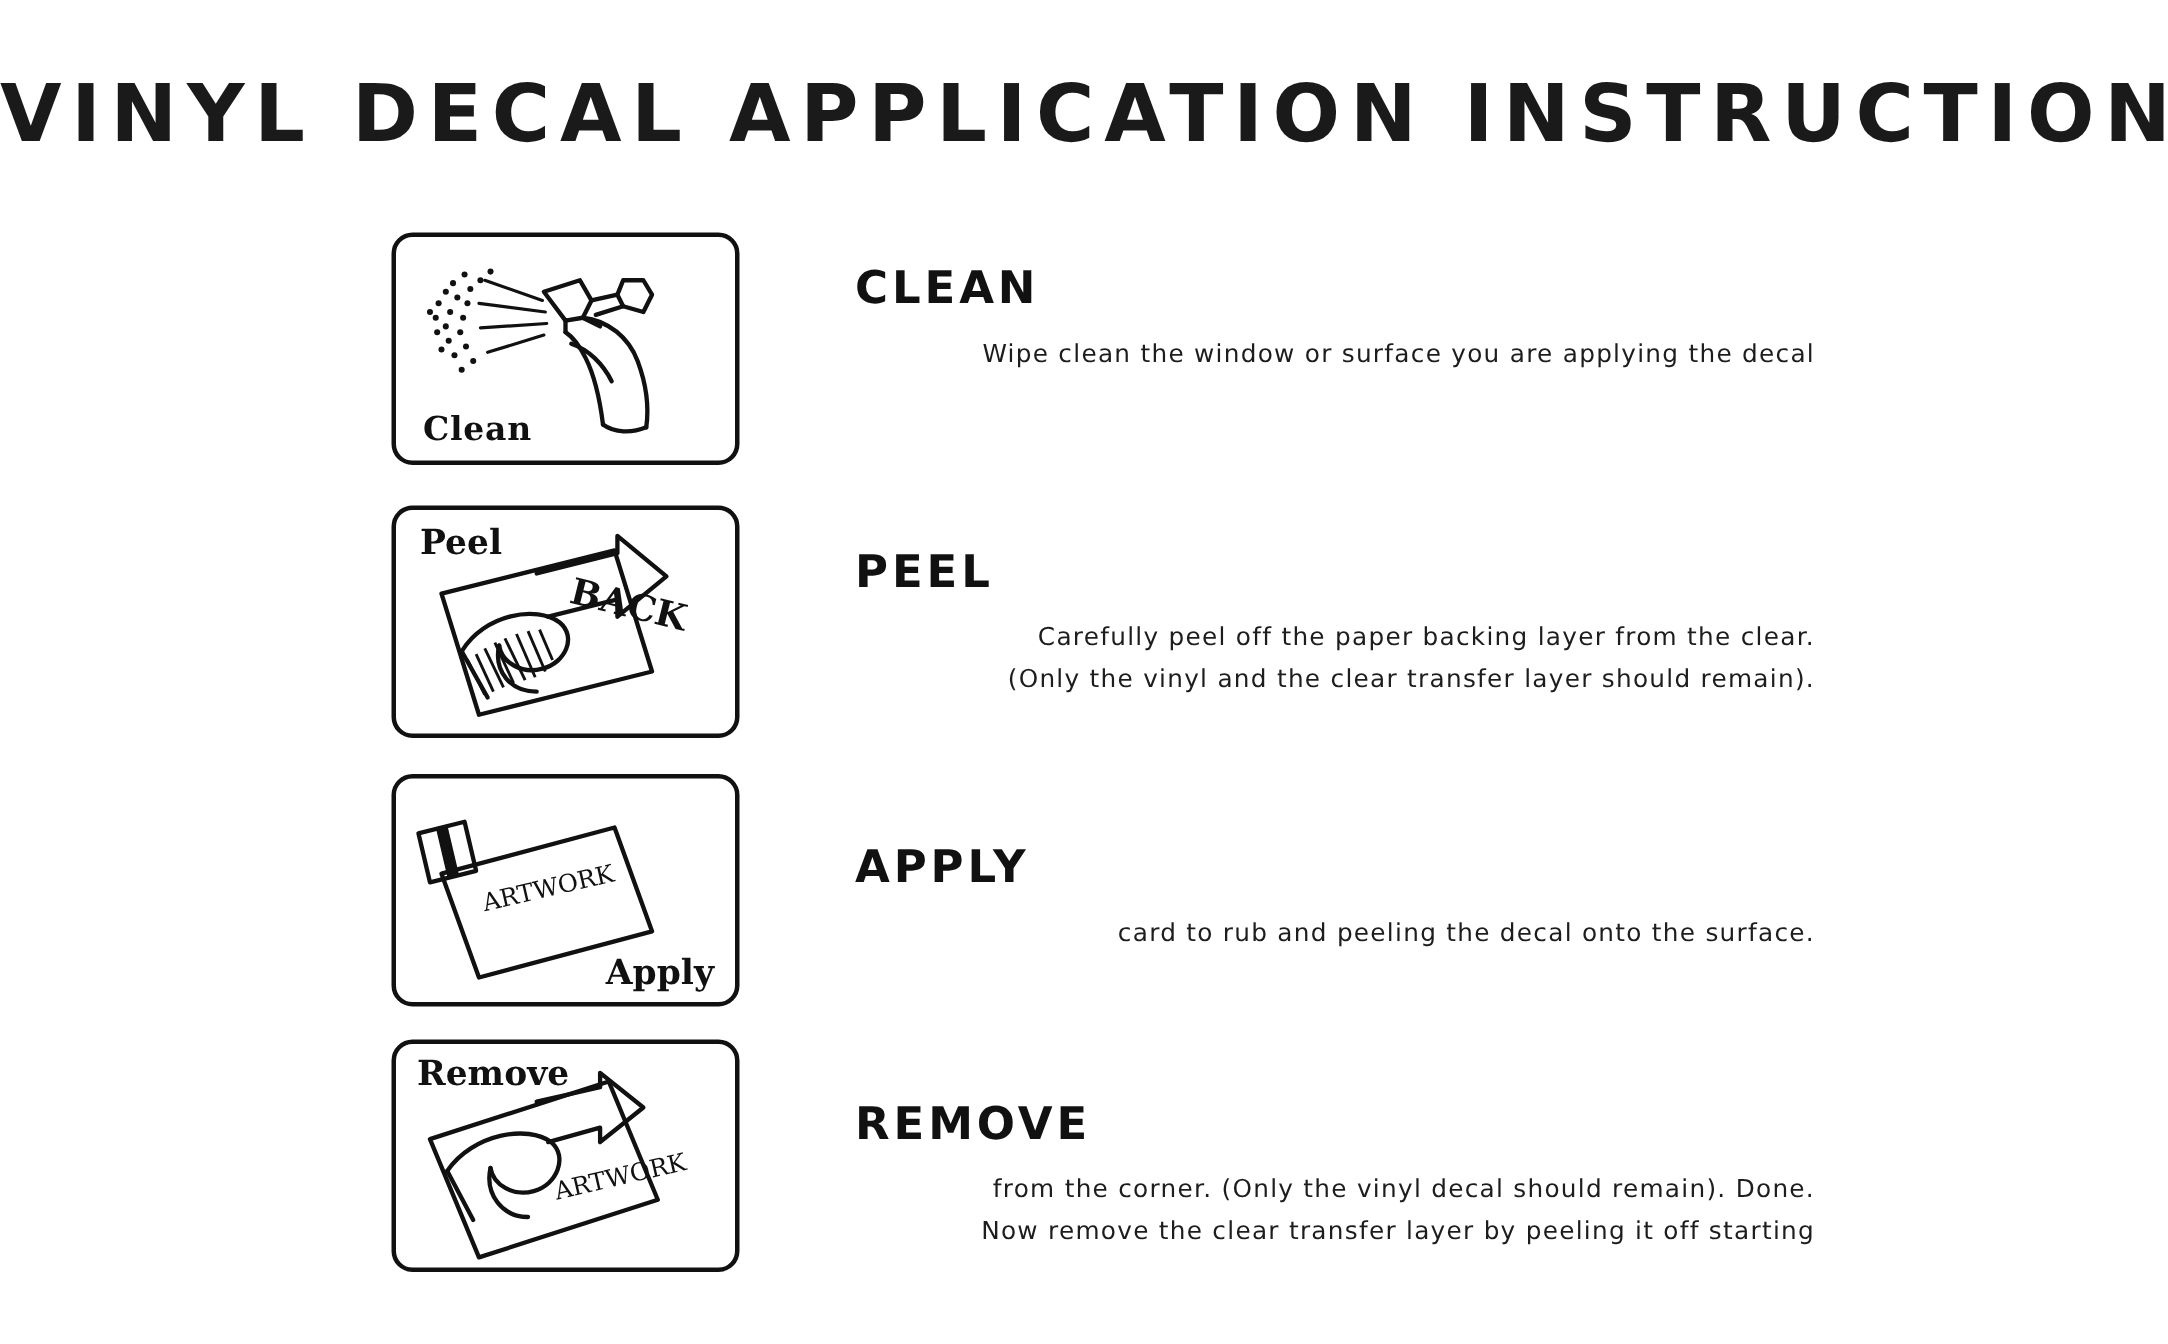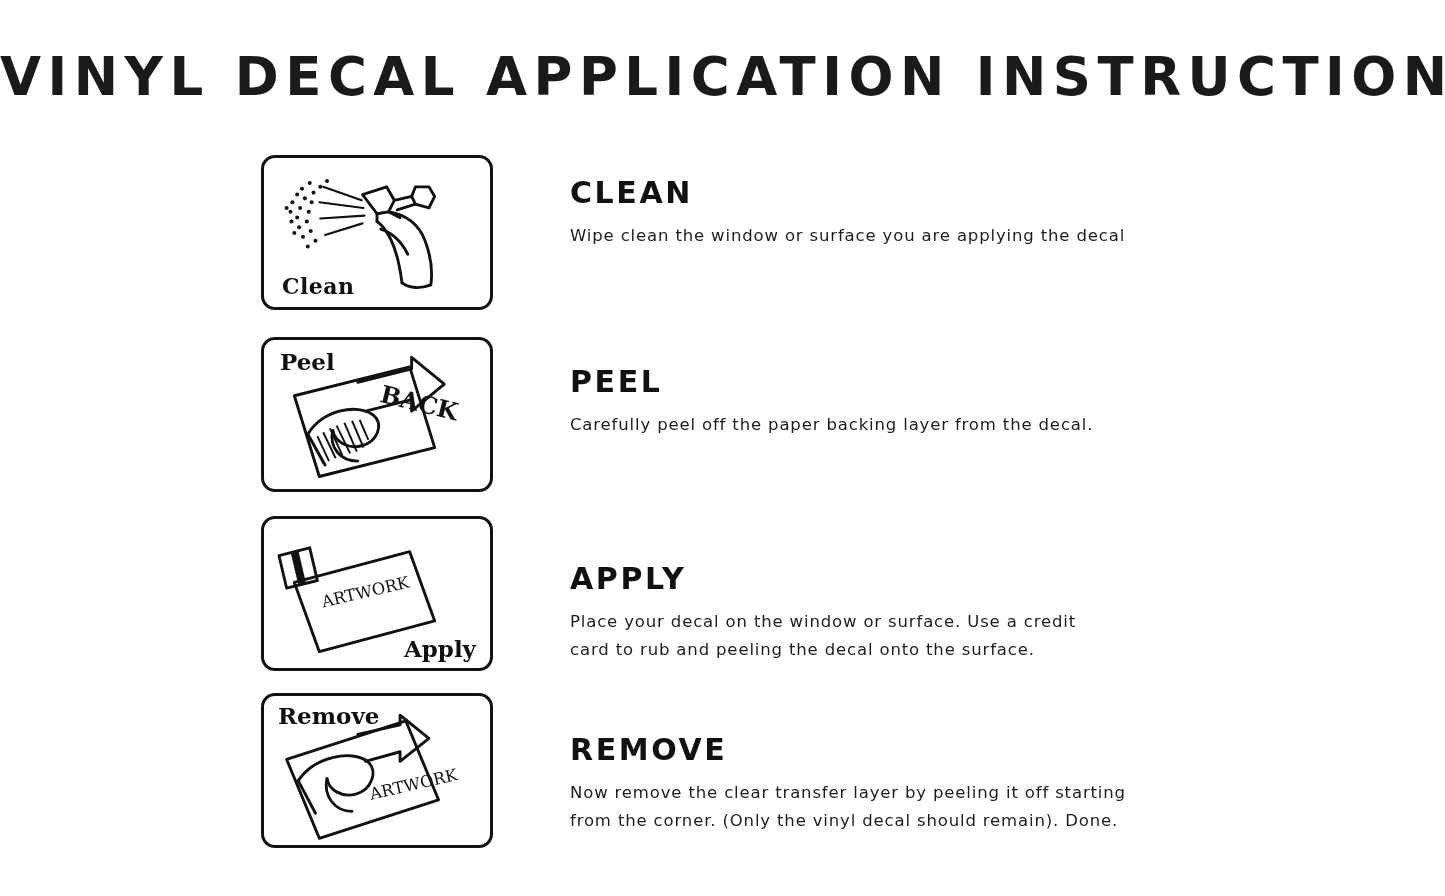--- a/index.html
+++ b/index.html
@@ -73,21 +73,21 @@
   }
   .step-body {
     font-family: "DejaVu Sans", sans-serif;
     font-size: 16.5px;
     letter-spacing: 0.85px;
     line-height: 1.72;
     color: #1d1d1d;
     margin: 0;
     max-width: 640px;
   }
-  .step-body span { display: block; }
+  .step-body span { display: block; text-align: right; }
   
   .step.s1 .step-text { padding-top: 23px; }
   .step.s2 .step-text { padding-top: 30px; }
   .step.s3 .step-text { padding-top: 48px; }
   .step.s4 .step-text { padding-top: 42px; }
   .step.s2 { margin-bottom: 24px; }
   .step.s3 { margin-bottom: 22px; }
 </style>
 </head>
 <body>
@@ -180,21 +180,22 @@
           <g fill="none" stroke="#111" stroke-width="3" stroke-linejoin="round" stroke-linecap="round">
             <path d="M96 44 L152 30 L152 18 L186 46 L152 74 L152 62 L104 74"></path>
           </g>
           <text x="118" y="64" font-family="DejaVu Serif, serif" font-weight="700" font-size="25" fill="#111" transform="rotate(14 118 64)">BACK</text>
         </svg>
         <div style="position:absolute; left:16px; top:8px; font-family:'DejaVu Serif', serif; font-weight:700; font-size:23px; color:#111;">Peel</div>
       </div>
       <div class="step-text">
         <h2 class="step-heading">PEEL</h2>
         <p class="step-body">
-          <span>Carefully peel off the paper backing layer from the decal.</span>
+          <span>Carefully peel off the paper backing layer from the clear.</span>
+          <span>(Only the vinyl and the clear transfer layer should remain).</span>
         </p>
       </div>
     </div>
 
     <div class="step s3">
       <div class="illus">
         <svg viewBox="0 0 232 155" xmlns="http://www.w3.org/2000/svg">
           <g fill="none" stroke="#111" stroke-width="3" stroke-linejoin="round" stroke-linecap="round">
 
             <path d="M30 66 L150 34 L176 106 L56 138 Z"></path>
@@ -204,21 +205,20 @@
           <g fill="#111">
             <path d="M26 34 L34 32 L42 66 L34 68 Z"></path>
           </g>
           <text x="60" y="92" font-family="DejaVu Serif, serif" font-size="17" fill="#111" transform="rotate(-13 60 92)">ARTWORK</text>
         </svg>
         <div style="position:absolute; right:14px; bottom:6px; font-family:'DejaVu Serif', serif; font-weight:700; font-size:23px; color:#111;">Apply</div>
       </div>
       <div class="step-text">
         <h2 class="step-heading">APPLY</h2>
         <p class="step-body">
-          <span>Place your decal on the window or surface. Use a credit</span>
           <span>card to rub and peeling the decal onto the surface.</span>
         </p>
       </div>
     </div>
 
     <div class="step s4">
       <div class="illus">
         <svg viewBox="0 0 232 155" xmlns="http://www.w3.org/2000/svg">
           <g fill="none" stroke="#111" stroke-width="3" stroke-linejoin="round" stroke-linecap="round">
 
@@ -230,20 +230,20 @@
 
             <path d="M96 40 L140 30 L140 20 L170 44 L140 68 L140 58 L104 68"></path>
           </g>
           <text x="110" y="108" font-family="DejaVu Serif, serif" font-size="17" fill="#111" transform="rotate(-13 110 108)">ARTWORK</text>
         </svg>
         <div style="position:absolute; left:14px; top:6px; font-family:'DejaVu Serif', serif; font-weight:700; font-size:23px; color:#111;">Remove</div>
       </div>
       <div class="step-text">
         <h2 class="step-heading">REMOVE</h2>
         <p class="step-body">
+          <span>from the corner. (Only the vinyl decal should remain). Done.</span>
           <span>Now remove the clear transfer layer by peeling it off starting</span>
-          <span>from the corner. (Only the vinyl decal should remain). Done.</span>
         </p>
       </div>
     </div>
 
   </div>
 </div>
 
 </body></html>

